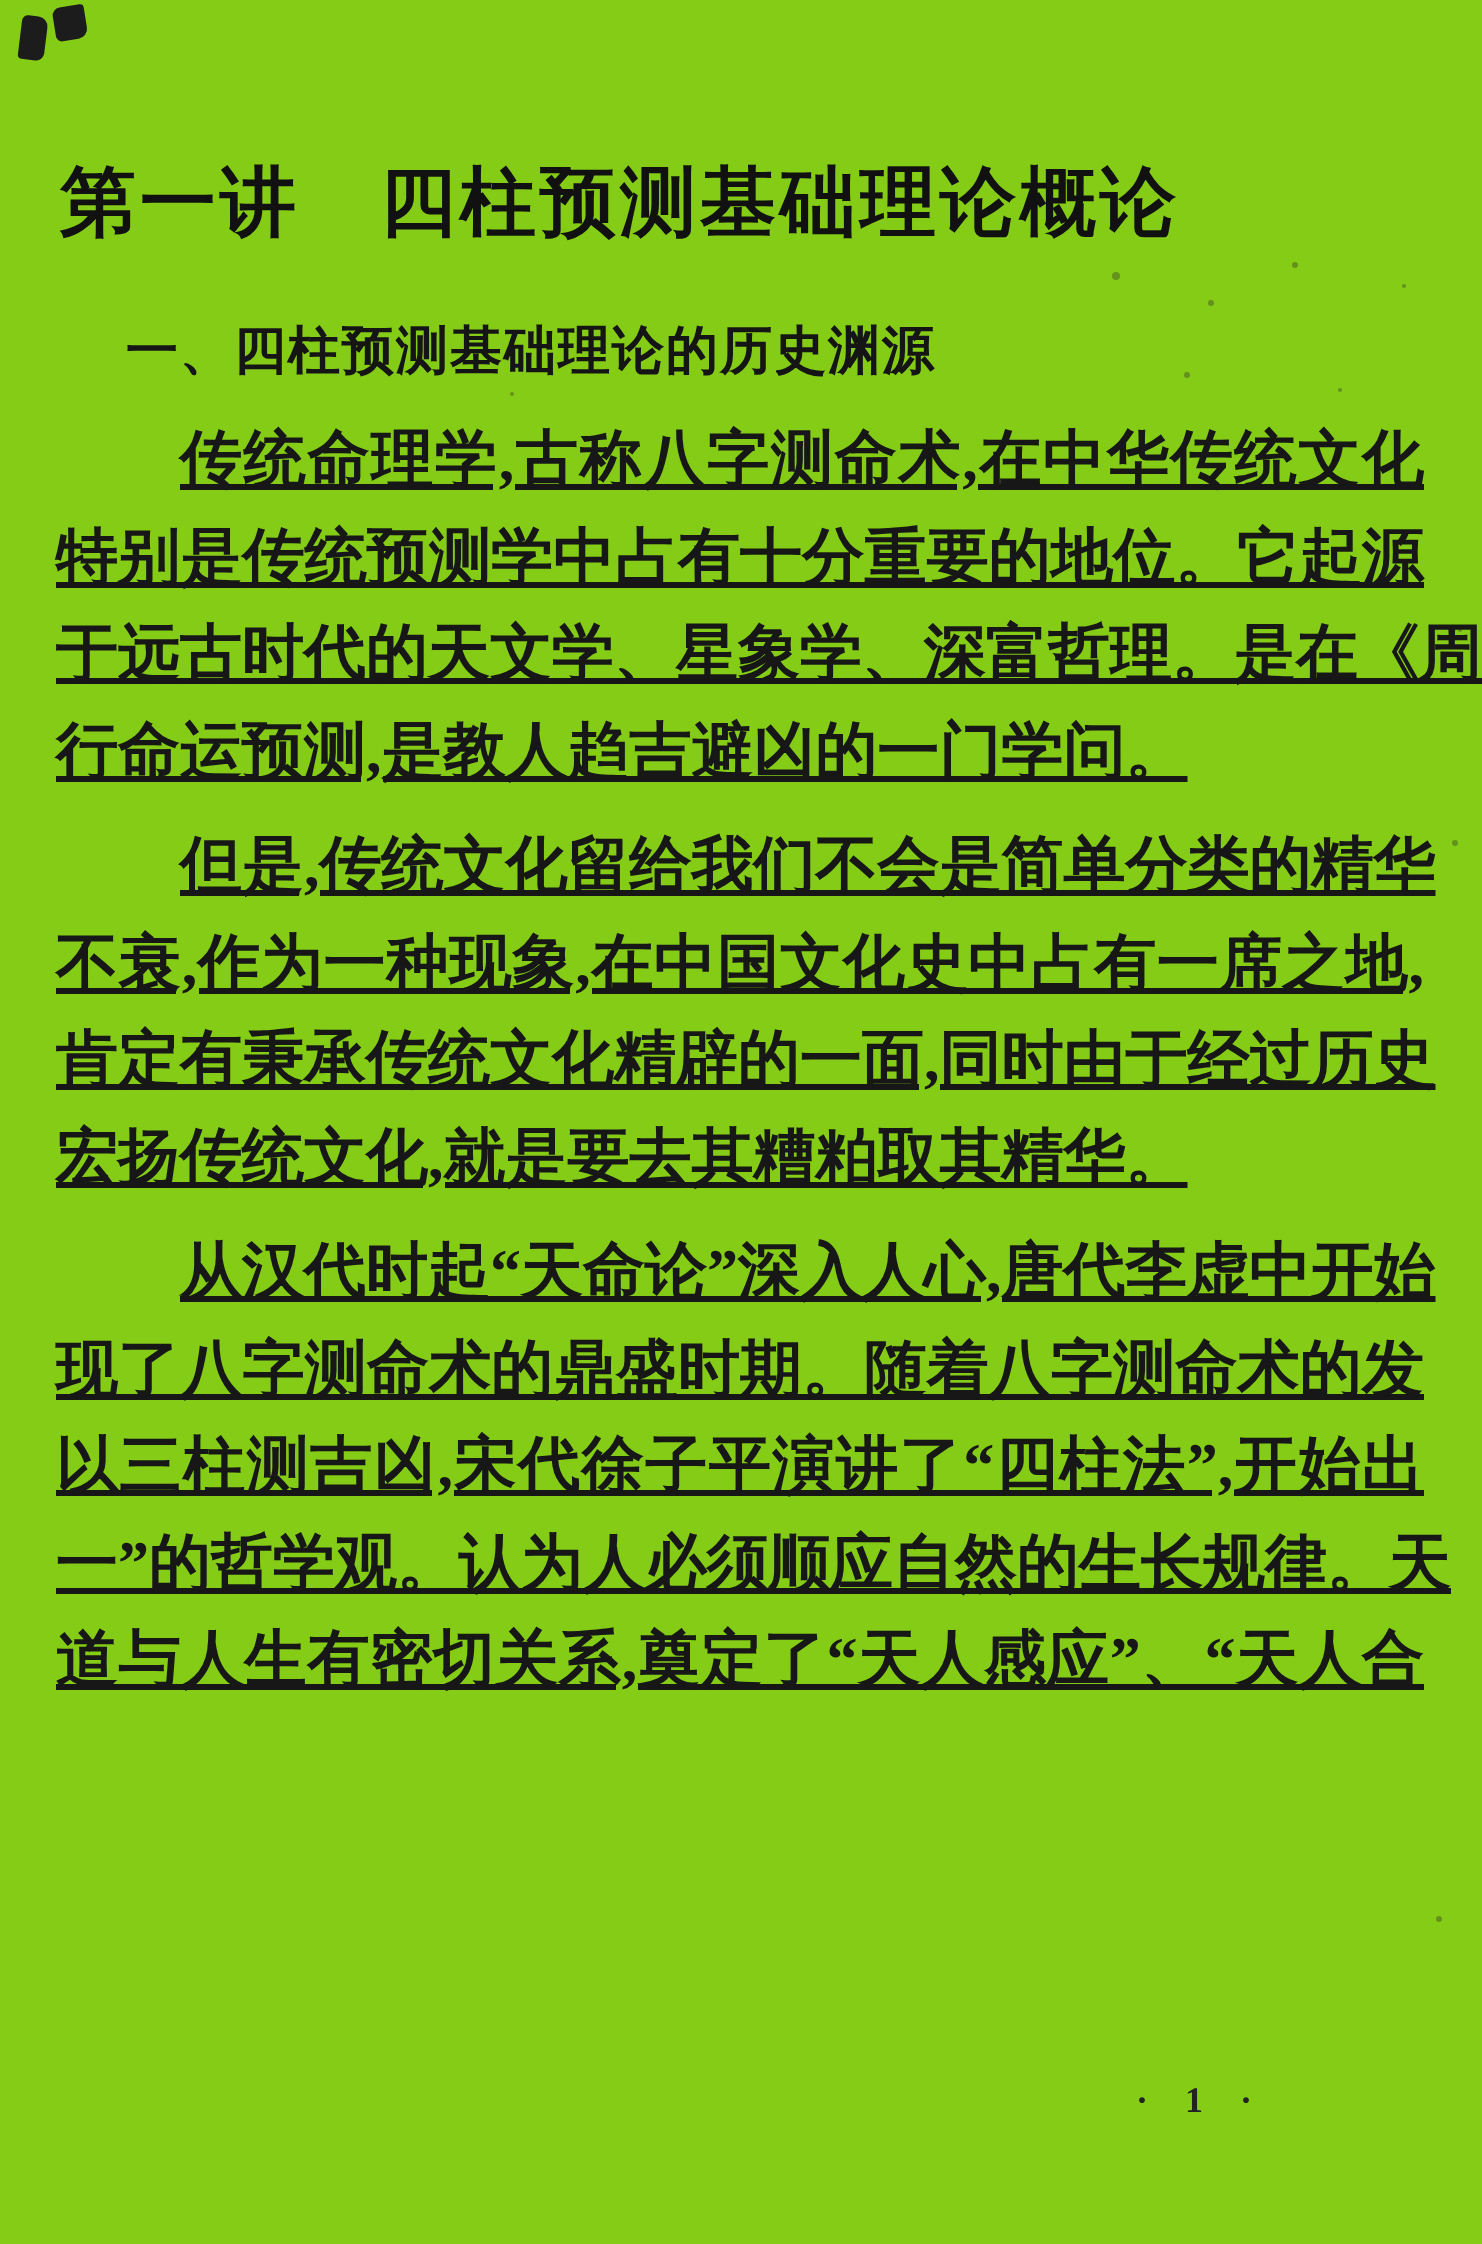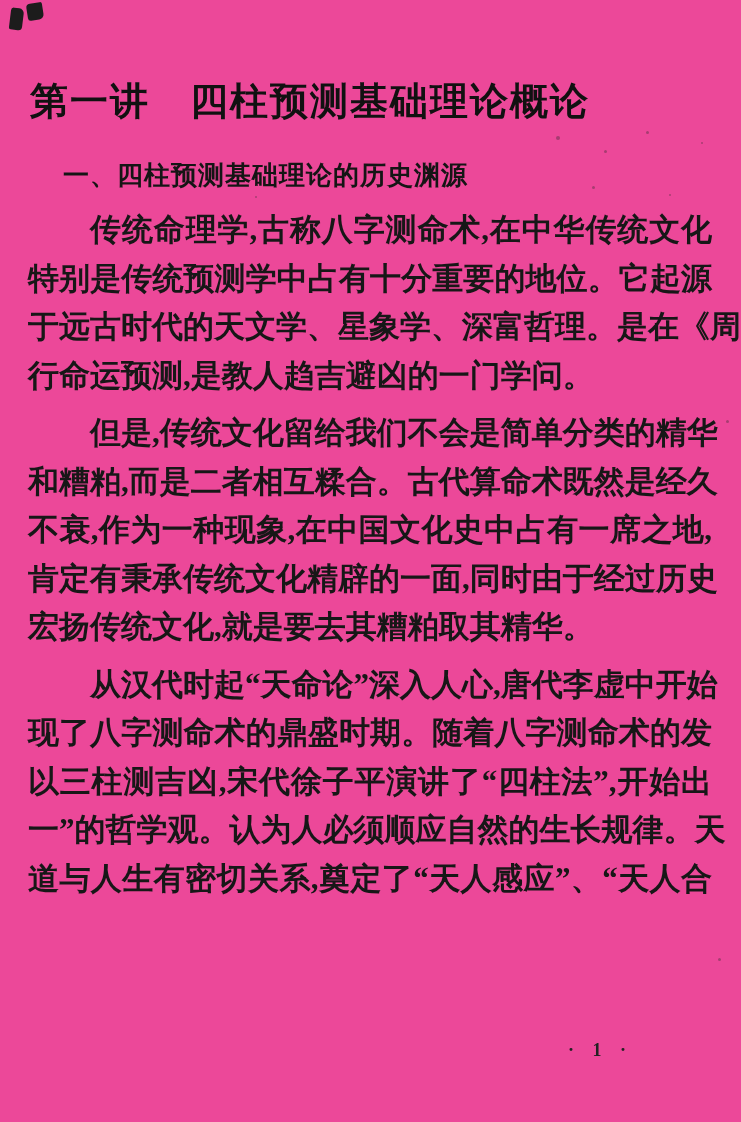--- a/index.html
+++ b/index.html
@@ -4,21 +4,21 @@
 <style>
   html, body { margin: 0; padding: 0; }
   body {
     width: 741px; height: 1122px;
     background: #ffffff;
     font-family: "Liberation Serif", "DejaVu Serif", serif;
   }
   .page {
     position: relative;
     width: 741px; height: 1122px;
-    background: #ec4899;
+    background: #84cc16;
     color: #141414;
     overflow: hidden;
   }
   .chapter-title {
     position: absolute;
     top: 76px; left: 30px;
     margin: 0;
     font-size: 38px;
     font-weight: bold;
     letter-spacing: 2px;
@@ -36,20 +36,21 @@
     color: #151515;
   }
   .bodytext {
     position: absolute;
     top: 206px; left: 28px;
     width: 684px;
     font-size: 31px;
     font-weight: 600;
     line-height: 48.5px;
     color: #171717;
+    text-decoration: underline;
   }
   .para { margin: 0; }
   .para + .para { margin-top: 9px; }
   .line {
     white-space: nowrap;
     text-align: justify;
     text-align-last: justify;
   }
   .line.indent { text-indent: 62px; }
   .line.lastline { text-align-last: left; }
@@ -112,21 +113,20 @@
 
   <div class="bodytext">
     <div class="para">
       <div class="line indent">传统命理学,古称八字测命术,在中华传统文化</div>
       <div class="line">特别是传统预测学中占有十分重要的地位。它起源</div>
       <div class="line">于远古时代的天文学、星象学、深富哲理。是在《周</div>
       <div class="line lastline">行命运预测,是教人趋吉避凶的一门学问。</div>
     </div>
     <div class="para">
       <div class="line indent">但是,传统文化留给我们不会是简单分类的精华</div>
-      <div class="line">和糟粕,而是二者相互糅合。古代算命术既然是经久</div>
       <div class="line">不衰,作为一种现象,在中国文化史中占有一席之地,</div>
       <div class="line">肯定有秉承传统文化精辟的一面,同时由于经过历史</div>
       <div class="line lastline">宏扬传统文化,就是要去其糟粕取其精华。</div>
     </div>
     <div class="para">
       <div class="line indent">从汉代时起“天命论”深入人心,唐代李虚中开始</div>
       <div class="line">现了八字测命术的鼎盛时期。随着八字测命术的发</div>
       <div class="line">以三柱测吉凶,宋代徐子平演讲了“四柱法”,开始出</div>
       <div class="line">一”的哲学观。认为人必须顺应自然的生长规律。天</div>
       <div class="line">道与人生有密切关系,奠定了“天人感应”、“天人合</div>

